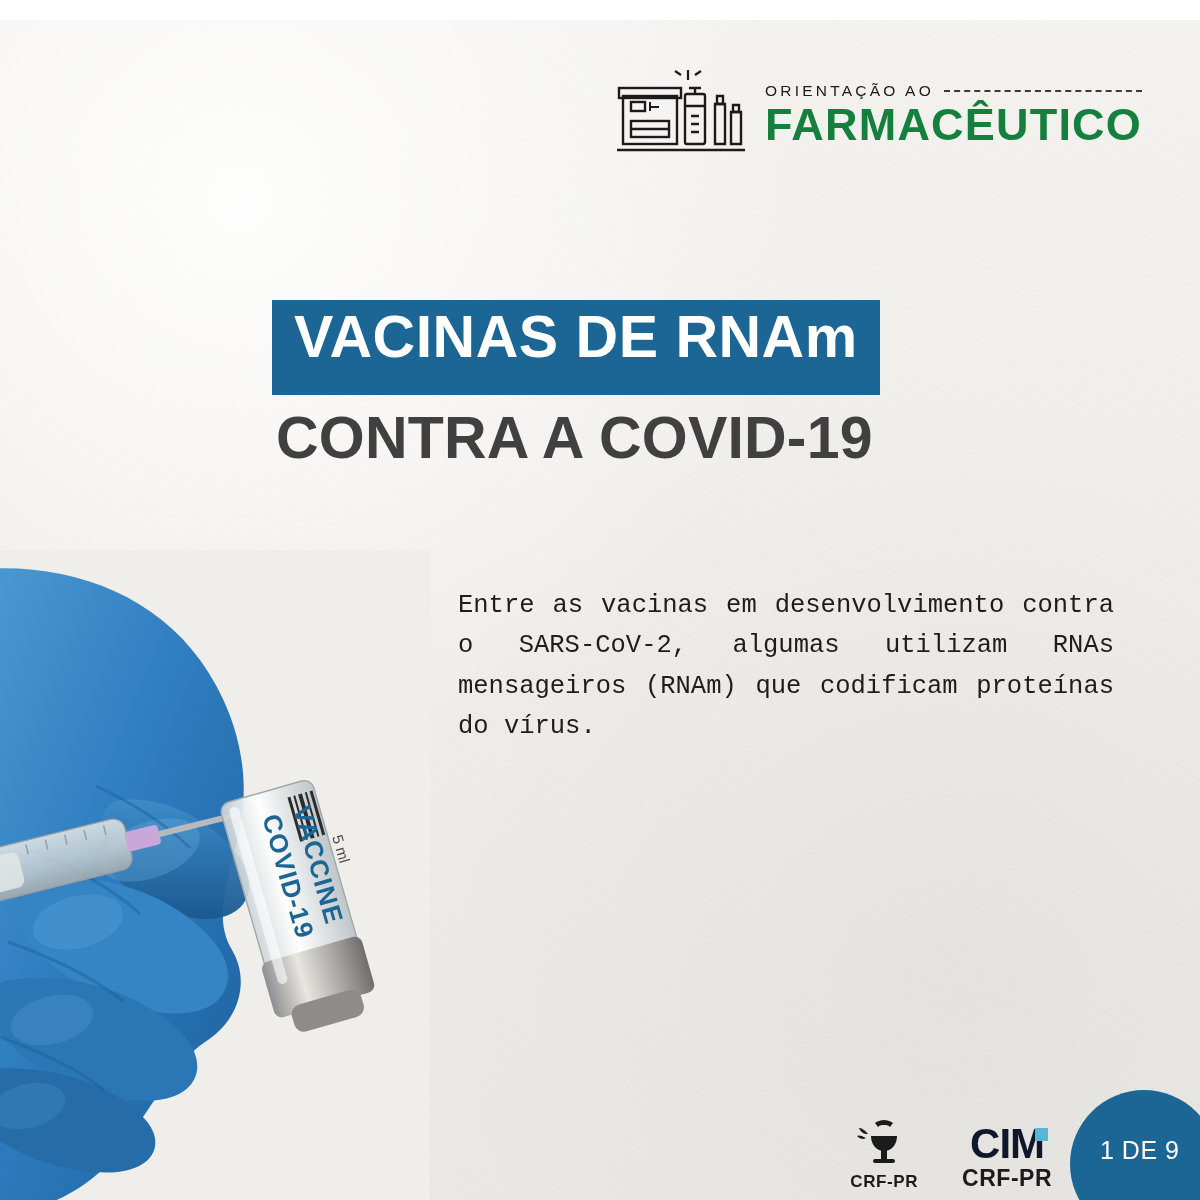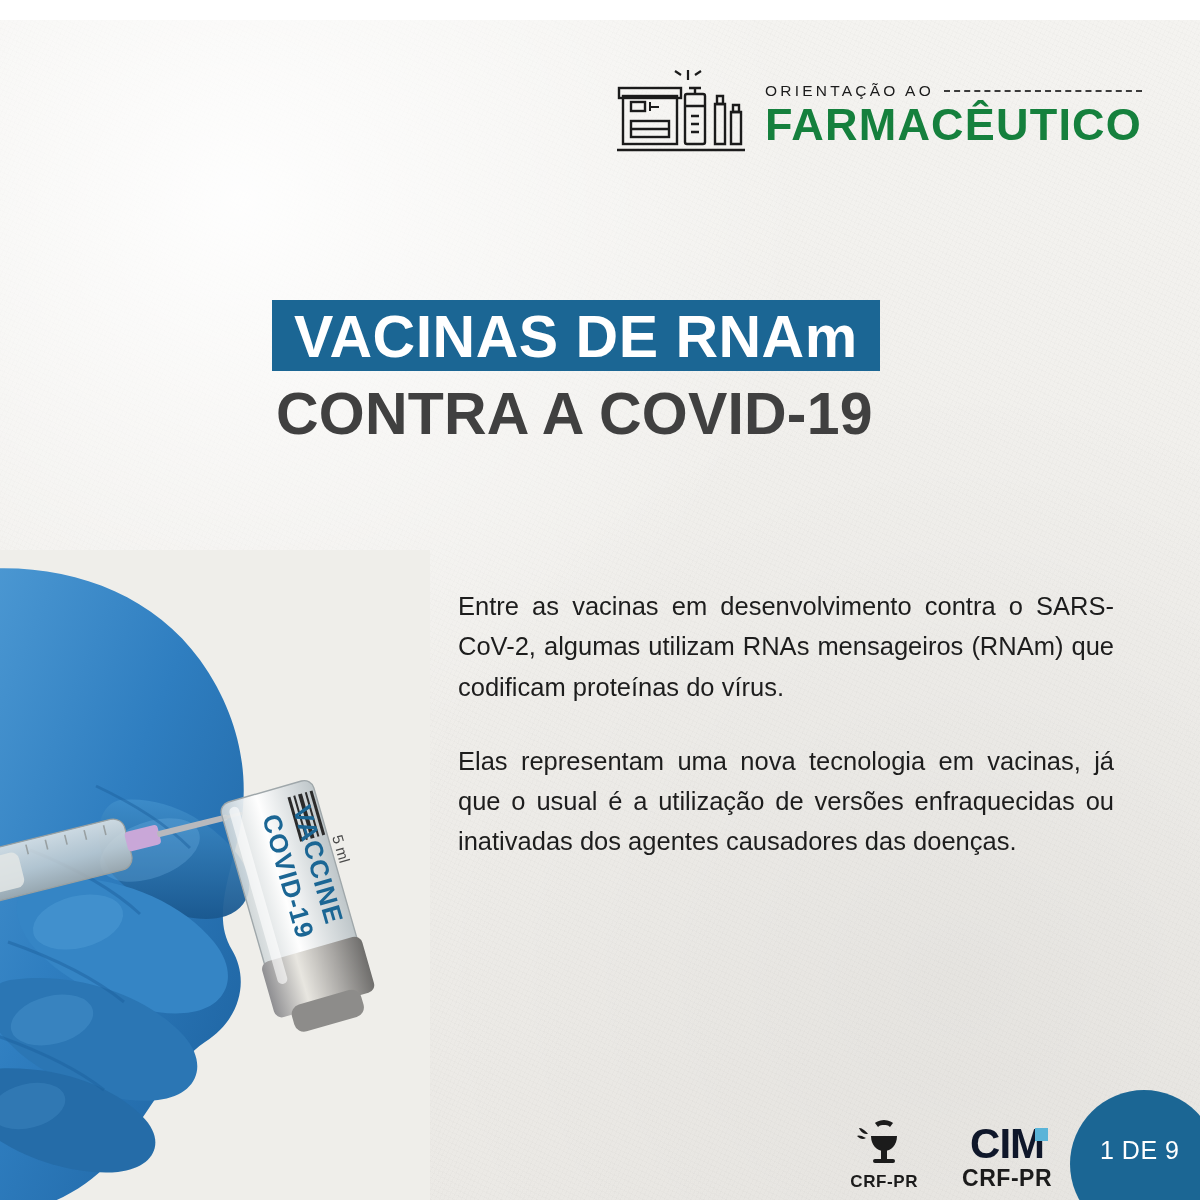--- a/index.html
+++ b/index.html
@@ -74,41 +74,42 @@
     left: 272px;
     z-index: 5;
   }
   .title-hl {
     display: inline-block;
     background: #1b6694;
     color: #ffffff;
     font-size: 59px;
     font-weight: bold;
     letter-spacing: 0.5px;
-    padding: 8px 22px 4px 22px;
+    padding: 8px 22px 28px 22px;
     line-height: 1;
   }
   .title-sub {
     margin-top: 14px;
     color: #404040;
     font-size: 59px;
     font-weight: bold;
     letter-spacing: 0.2px;
     line-height: 1;
     padding-left: 4px;
   }
 
   
   .copy {
     position: absolute;
     left: 458px;
     top: 566px;
     width: 656px;
     z-index: 5;
     color: #1d1d1d;
+    font-family: Liberation Mono, monospace;
   }
   .copy p {
     margin: 0 0 34px 0;
     font-size: 25.5px;
     line-height: 1.58;
     text-align: justify;
   }
   .copy p:last-child { margin-bottom: 0; }
 
   
@@ -221,21 +222,20 @@
     </span>
   </div>
 
   <div class="title-wrap">
     <div class="title-hl">VACINAS DE RNAm</div>
     <div class="title-sub">CONTRA A COVID-19</div>
   </div>
 
   <div class="copy">
     <p>Entre as vacinas em desenvolvimento contra o SARS-CoV-2, algumas utilizam RNAs mensageiros (RNAm) que codificam proteínas do vírus.</p>
-    <p>Elas representam uma nova tecnologia em vacinas, já que o usual é a utilização de versões enfraquecidas ou inativadas dos agentes causadores das doenças.</p>
   </div>
 
   <div class="photo">
     <svg width="430" height="670" viewBox="0 0 430 670" xmlns="http://www.w3.org/2000/svg">
       <defs>
         <linearGradient id="gloveG" x1="0" y1="0" x2="1" y2="1">
           <stop offset="0%" stop-color="#4e9ad4"></stop>
           <stop offset="45%" stop-color="#2f7ec0"></stop>
           <stop offset="100%" stop-color="#1b5f9c"></stop>
         </linearGradient>

